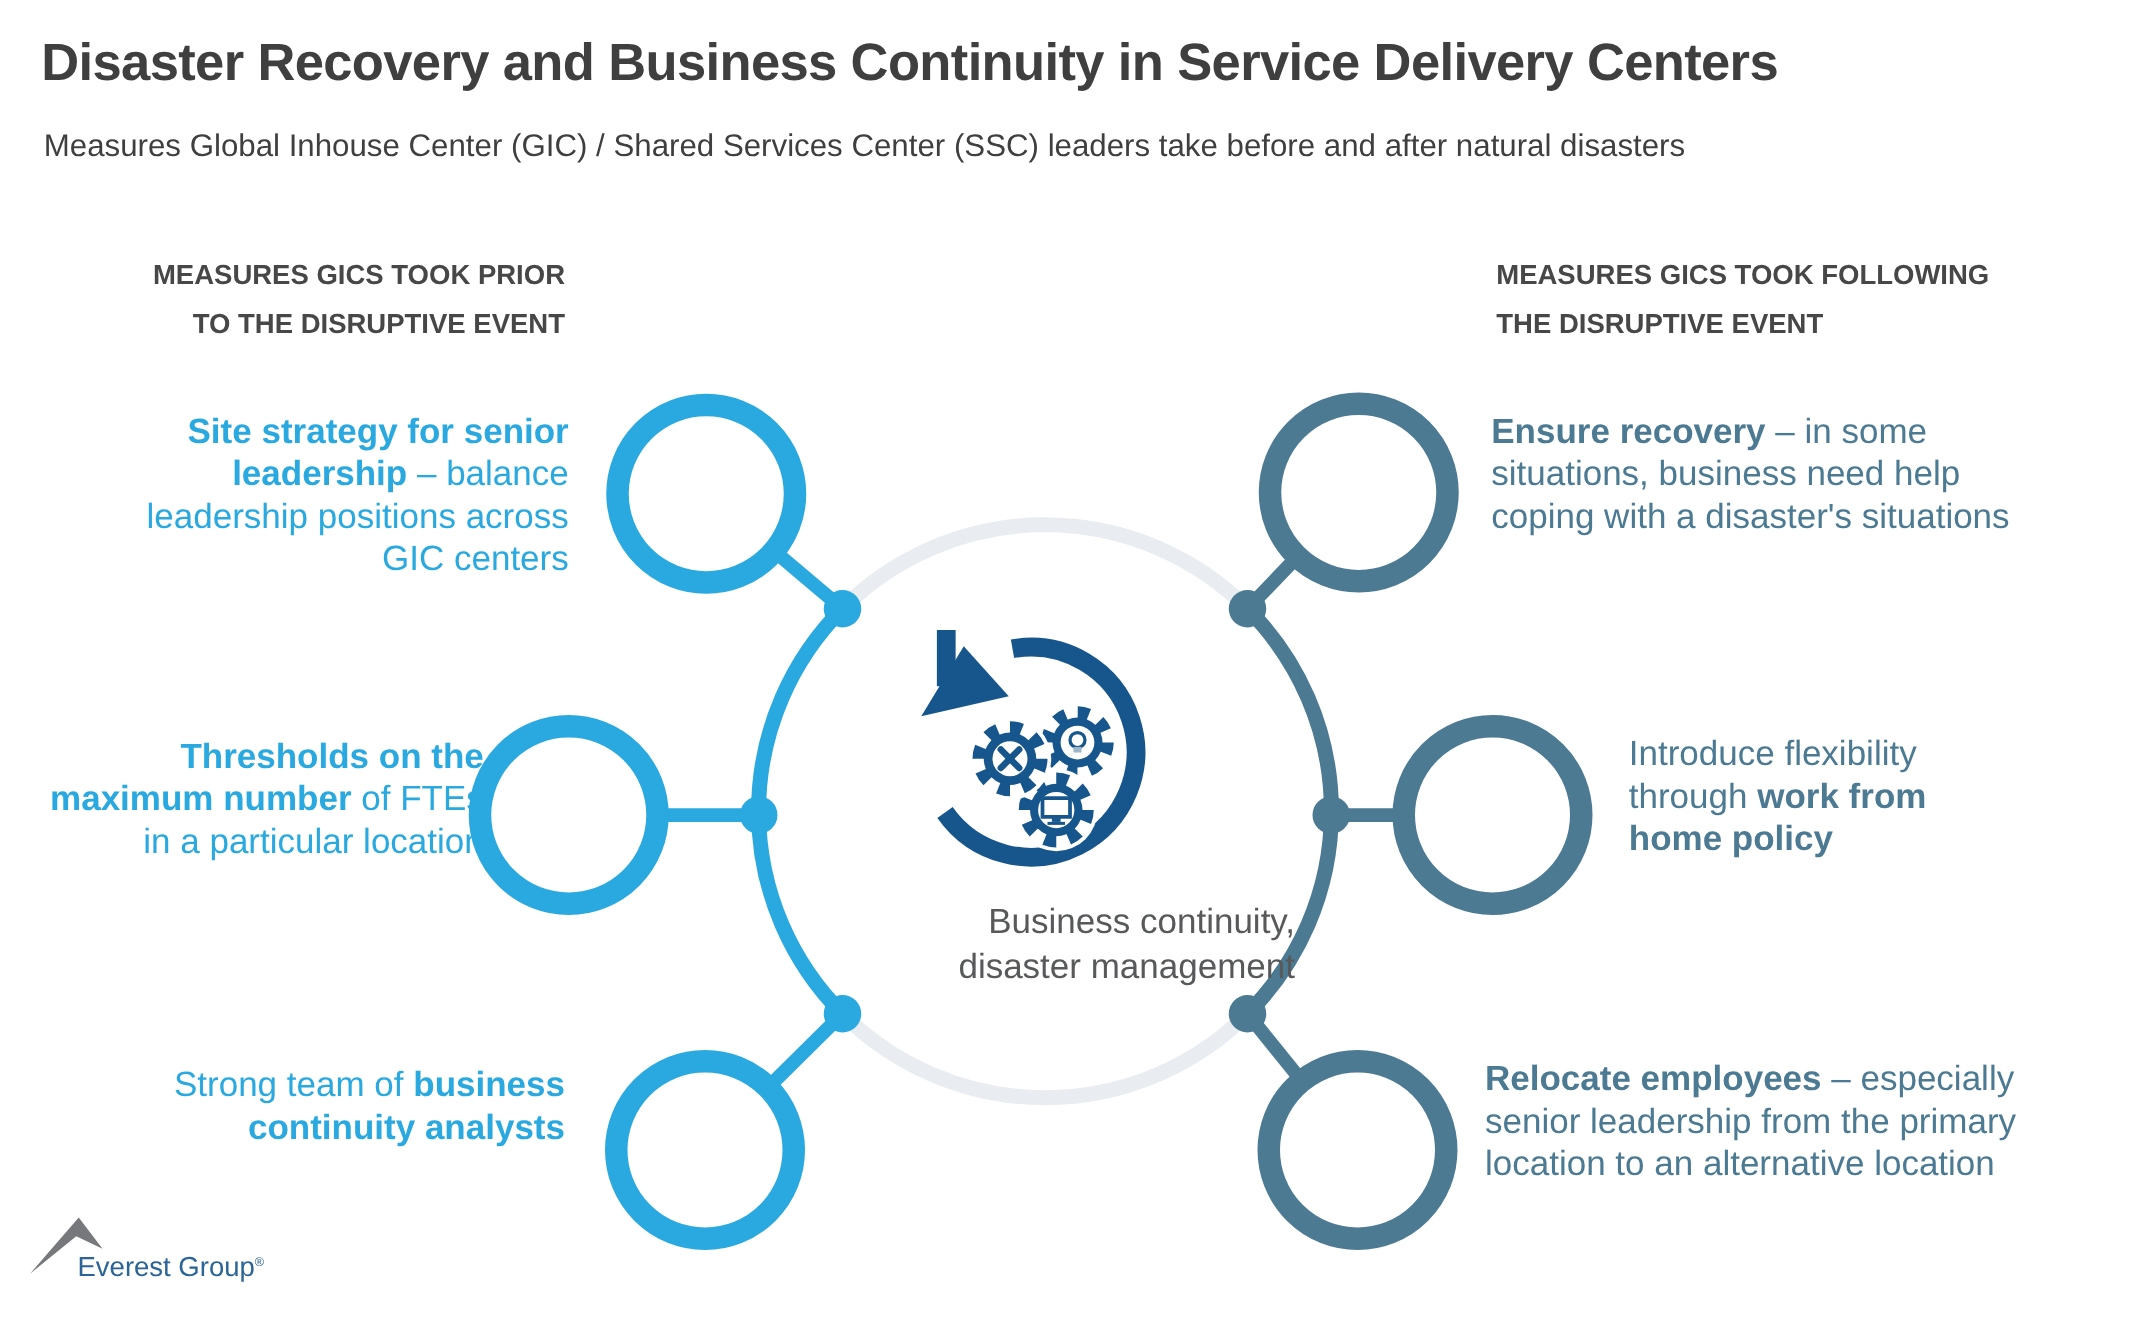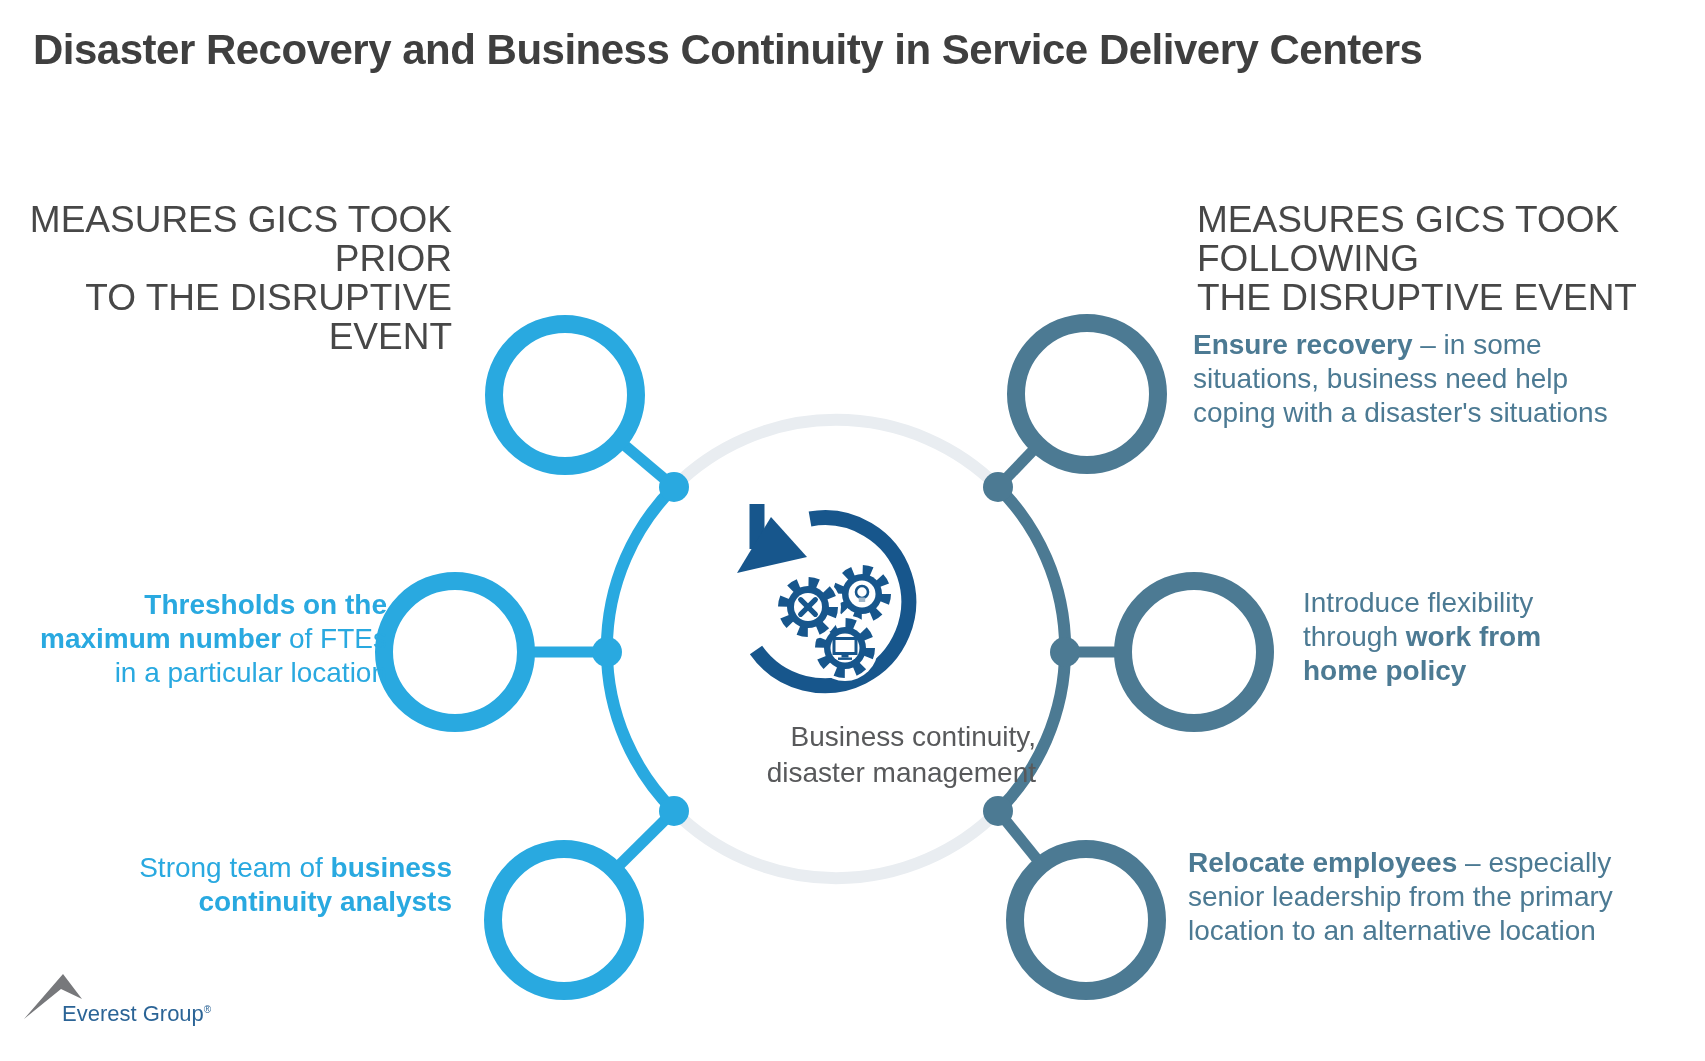--- a/index.html
+++ b/index.html
@@ -1,21 +1,21 @@
 <!DOCTYPE html>
 <html style="--light_blue: #29A9E0; --steel: #4C7A93; --dark_blue: #17568C; --arc_gray: #E9EDF1; --title_gray: #3F3F3F; --header_gray: #474747; --body_gray: #58595B; --logo_blue: #2B6496; --logo_gray: #77787B; --bulb_base_gray: #9FB6C9;"><head>
 <meta charset="utf-8">
 <style>
   html,body{margin:0;padding:0;background:#fff;}
   #page{position:relative;width:1705px;height:1061px;background:#fff;overflow:hidden;
         font-family:"Liberation Sans",sans-serif;}
   .abs{position:absolute;}
   #title{left:33px;top:26px;font-size:42px;font-weight:700;color:var(--title_gray);letter-spacing:-0.5px;}
   #subtitle{left:35px;top:103px;font-size:25px;color:var(--title_gray);}
-  .col-header{top:200px;font-size:37px;font-weight:400;color:var(--header_gray);
+  .col-header{top:200px;font-size:22px;font-weight:700;color:var(--header_gray);
               line-height:39px;white-space:pre-line;}
   #left-header{width:452px;left:0;text-align:right;}
   #right-header{left:1197px;text-align:left;}
   .item{font-size:28px;line-height:34px;}
   .item .b{font-weight:700;}
   .left-item{color:var(--light_blue);text-align:right;}
   .right-item{color:var(--steel);text-align:left;}
   #l-item-1{right:1250px;top:328px;width:420px;}
   #l-item-2{right:1318px;top:588px;width:420px;}
   #l-item-3{right:1253px;top:851px;width:420px;}
@@ -117,26 +117,28 @@
             <rect x="-2.6" y="-13" width="5.2" height="26" rx="2.6" transform="rotate(-45)"></rect>
           </g>
         </g>
       </g>
     </g>
 
     <path d="M 24 1019 L 63 974 L 82 999 L 61 989 Z" fill="var(--logo_gray)"></path>
   </svg>
 
   <div class="abs" id="title">Disaster Recovery and Business Continuity in Service Delivery Centers</div>
+  <div class="abs" id="subtitle">Measures Global Inhouse Center (GIC) / Shared Services Center (SSC) leaders take before and after natural disasters</div>
 
   <div class="abs col-header" id="left-header">MEASURES GICS TOOK PRIOR
 TO THE DISRUPTIVE EVENT</div>
   <div class="abs col-header" id="right-header">MEASURES GICS TOOK FOLLOWING
 THE DISRUPTIVE EVENT</div>
 
+  <div class="abs item left-item" id="l-item-1"><span class="b">Site strategy for senior</span><br><span class="b">leadership</span><span> – balance</span><br><span>leadership positions across</span><br><span>GIC centers</span></div>
   <div class="abs item left-item" id="l-item-2"><span class="b">Thresholds on the</span><br><span class="b">maximum number</span><span> of FTEs</span><br><span>in a particular location</span></div>
   <div class="abs item left-item" id="l-item-3"><span>Strong team of </span><span class="b">business</span><br><span class="b">continuity analysts</span></div>
 
   <div class="abs item right-item" id="r-item-1"><span class="b">Ensure recovery</span><span> – in some</span><br><span>situations, business need help</span><br><span>coping with a disaster's situations</span></div>
   <div class="abs item right-item" id="r-item-2"><span>Introduce flexibility</span><br><span>through </span><span class="b">work from</span><br><span class="b">home policy</span></div>
   <div class="abs item right-item" id="r-item-3"><span class="b">Relocate employees</span><span> – especially</span><br><span>senior leadership from the primary</span><br><span>location to an alternative location</span></div>
 
   <div class="abs" id="center-caption" style="white-space:pre-line">Business continuity,
 disaster management</div>
 

